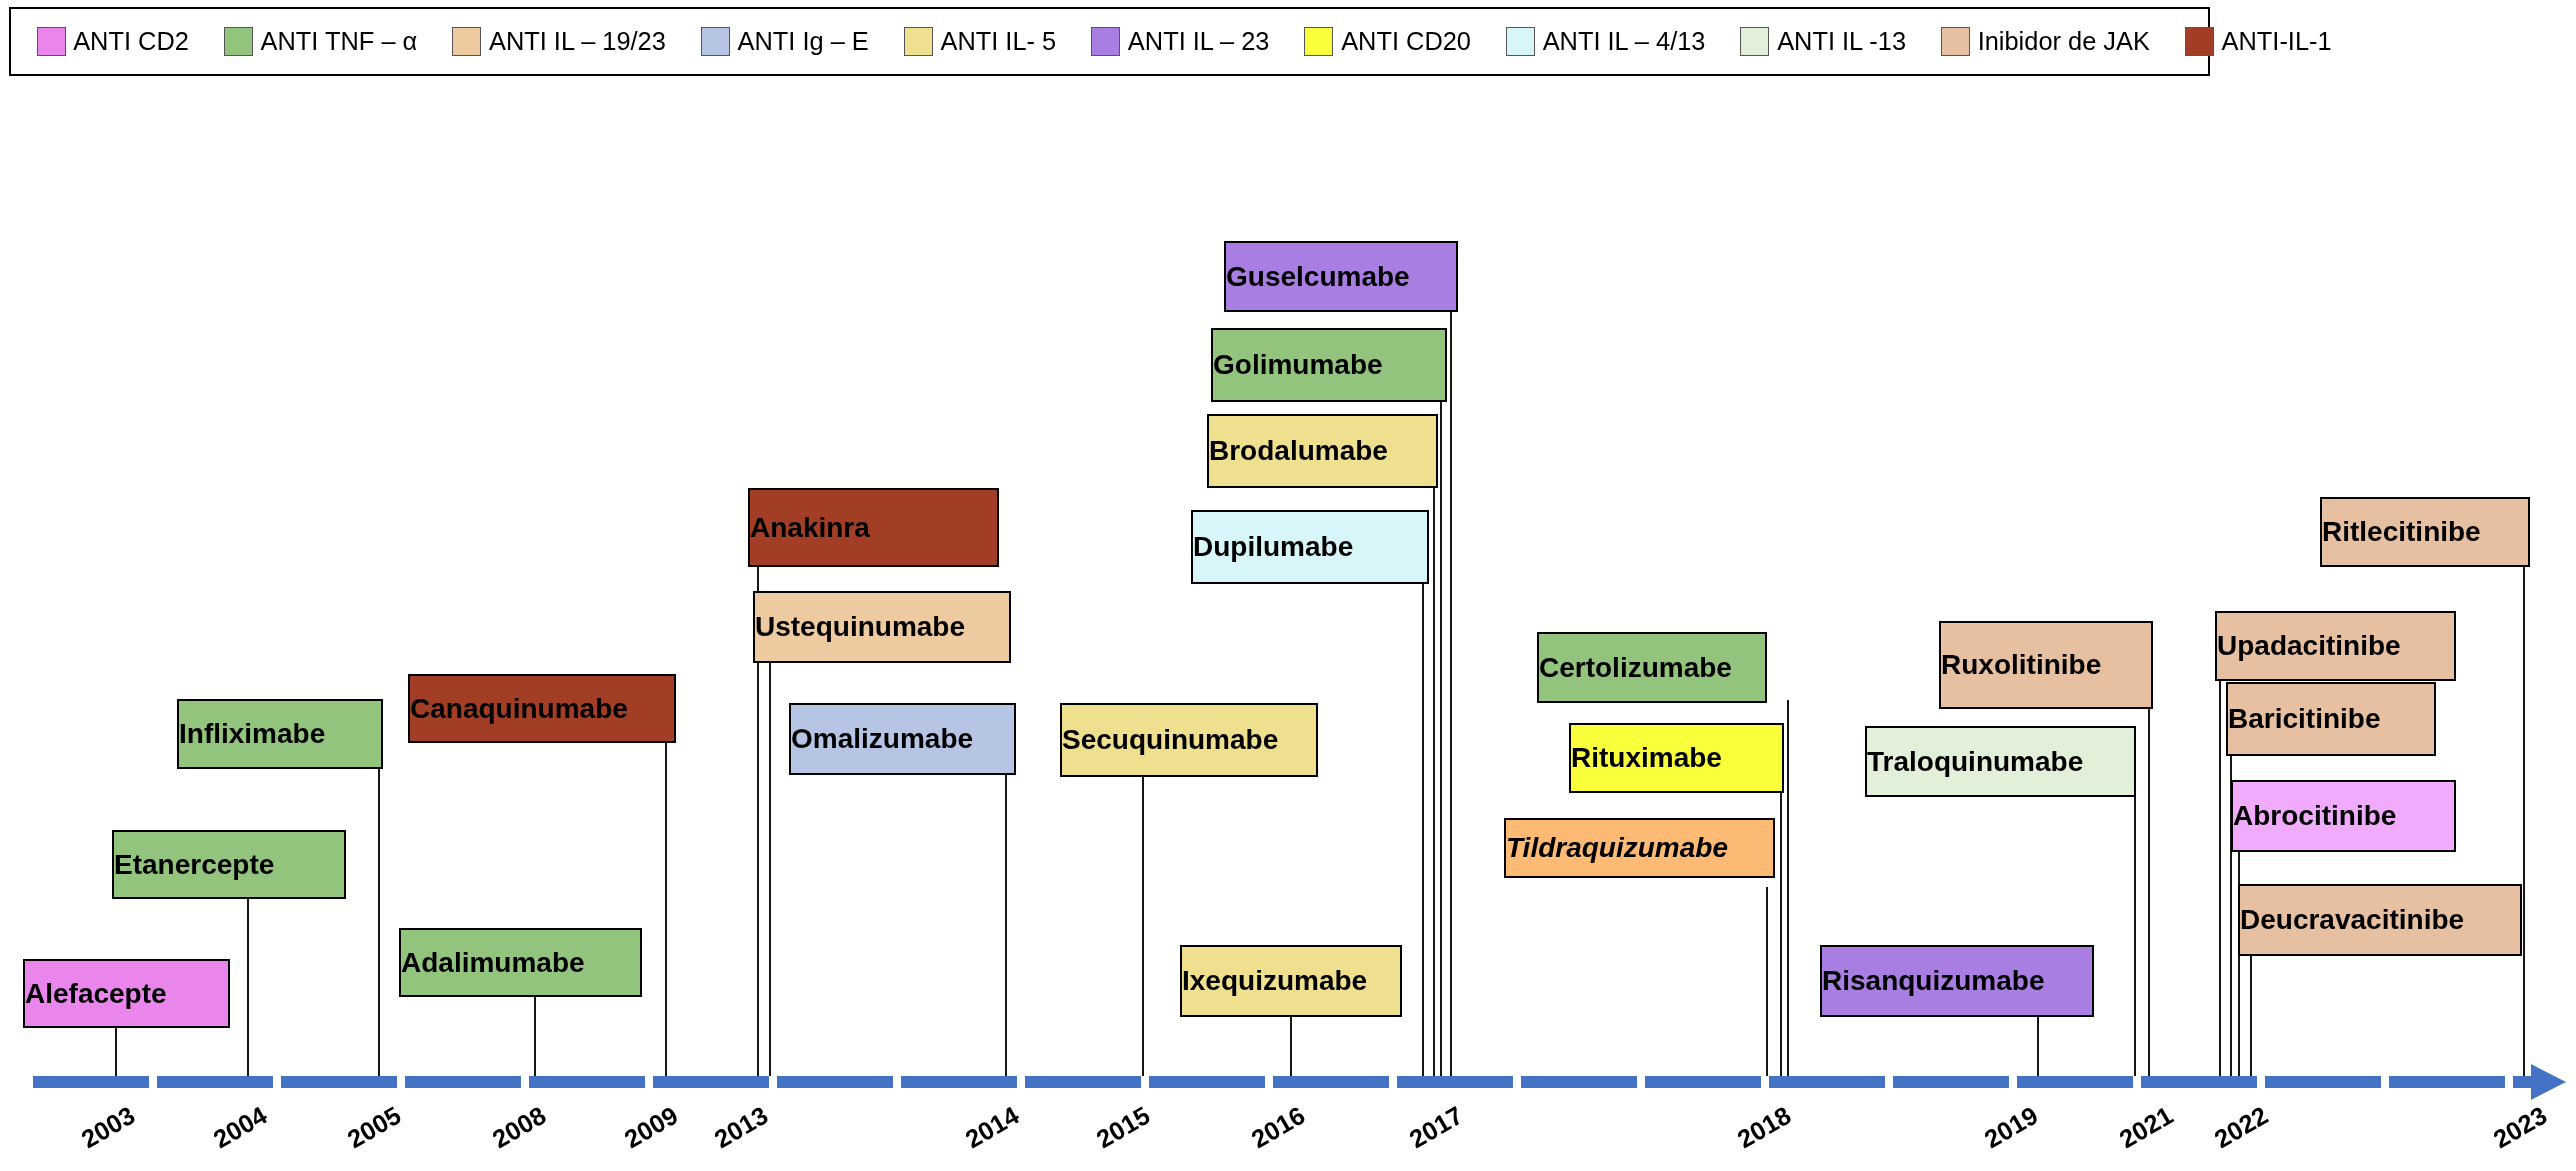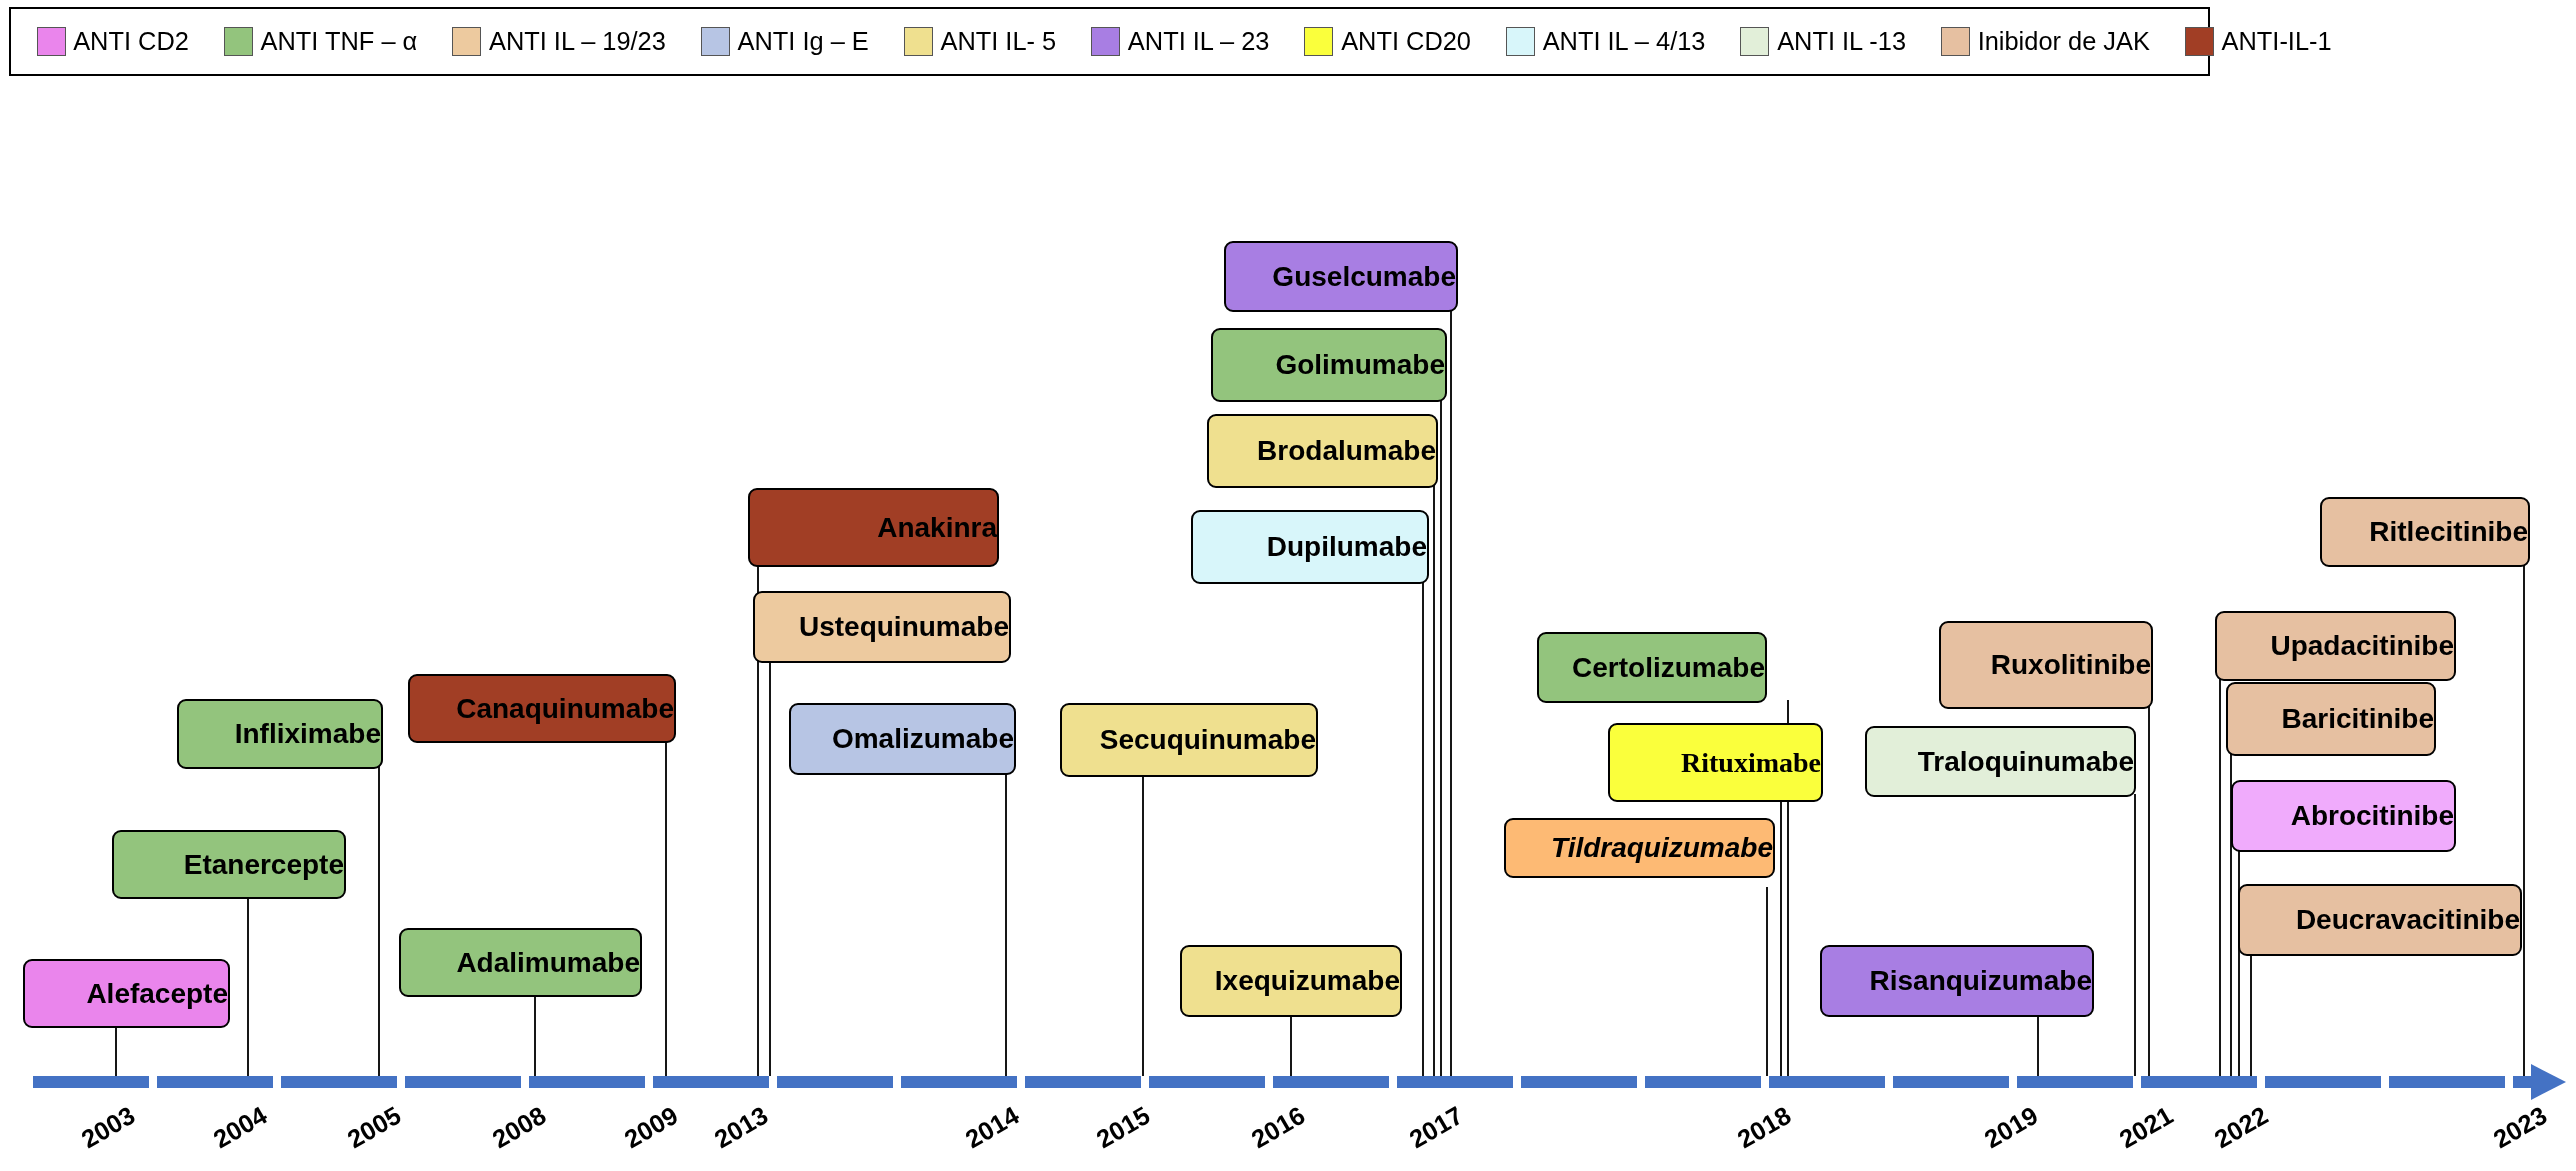--- a/index.html
+++ b/index.html
@@ -17,22 +17,22 @@
     display:flex;align-items:center;
     gap:35px;padding:0 26px;box-sizing:border-box;
     background:#ffffff;
   }
   .legend-item{display:flex;align-items:center;gap:7.7px;white-space:nowrap;}
   .swatch{width:29px;height:29px;display:inline-block;border:0.8px solid #555;box-sizing:border-box;}
   .legend-label{font-size:25.4px;color:#000;}
   
   .drug-box{
     position:absolute;
-    border:2.3px solid #000;border-radius:9px;
-    display:flex;align-items:center;justify-content:flex-end;
+    border:2.3px solid #000;border-radius:0;
+    display:flex;align-items:center;justify-content:flex-start;
     font-size:28px;font-weight:bold;color:#000;
     box-sizing:border-box;text-align:center;
     z-index:3;
   }
   
   .stem{
     position:absolute;width:2.3px;background:#161616;z-index:1;
   }
   
   #timeline-bar{
@@ -170,21 +170,21 @@
       </div>
       <div class="drug-box" style="left: 1211px; top: 328px; width: 236px; height: 74px; background: rgb(147, 196, 125);">
         <span>Golimumabe</span>
       </div>
       <div class="drug-box" style="left: 1224px; top: 241px; width: 234px; height: 71px; background: rgb(168, 126, 227);">
         <span>Guselcumabe</span>
       </div>
       <div class="drug-box" style="left: 1537px; top: 632px; width: 230px; height: 71px; background: rgb(147, 196, 125);">
         <span>Certolizumabe</span>
       </div>
-      <div class="drug-box" style="left: 1608px; top: 723px; width: 215px; height: 79px; background: rgb(250, 255, 60); font-family: Liberation Serif, serif;">
+      <div class="drug-box" style="left: 1569px; top: 723px; width: 215px; height: 70px; background: rgb(250, 255, 60);">
         <span>Rituximabe</span>
       </div>
       <div class="drug-box" style="left: 1504px; top: 818px; width: 271px; height: 60px; background: #fdba74; font-style: italic;">
         <span>Tildraquizumabe</span>
       </div>
       <div class="drug-box" style="left: 1820px; top: 945px; width: 274px; height: 72px; background: rgb(168, 126, 227);">
         <span>Risanquizumabe</span>
       </div>
       <div class="drug-box" style="left: 1865px; top: 726px; width: 271px; height: 71px; background: rgb(226, 239, 217);">
         <span>Traloquinumabe</span>

